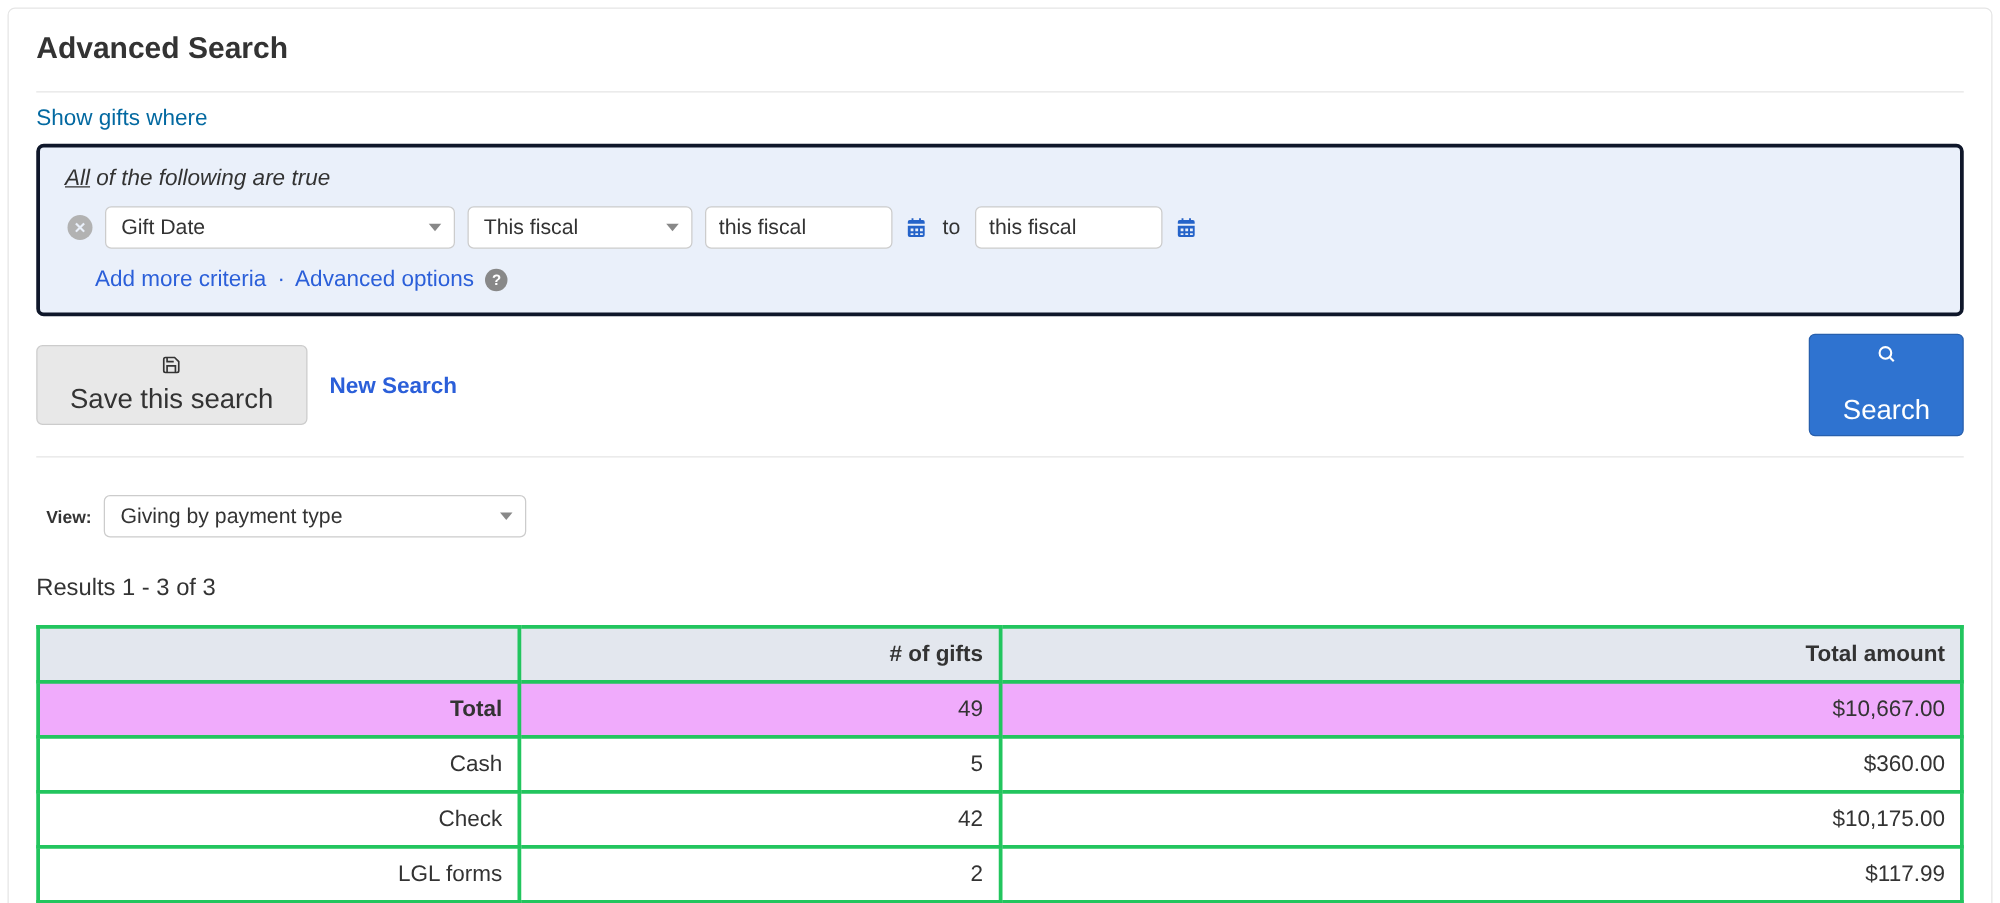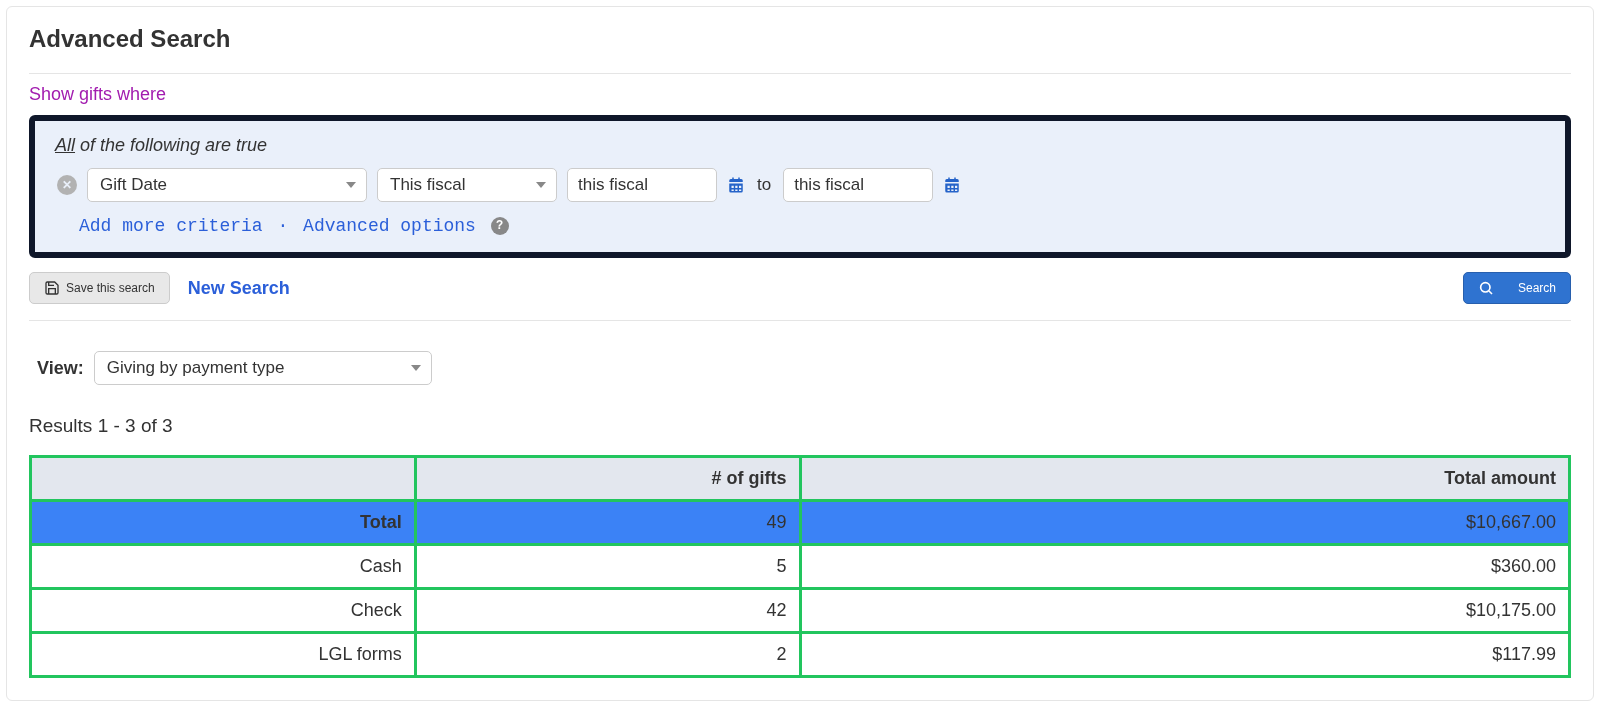--- a/index.html
+++ b/index.html
@@ -31,30 +31,30 @@
       margin-bottom: 10px;
     }
     .subtitle-row {
       display: flex;
       justify-content: space-between;
       align-items: center;
       margin-bottom: 10px;
     }
     .subtitle {
       font-size: 18px;
-      color: #a21caf;
+      color: #0369a1;
     }
     .no-saved {
       font-style: italic;
       color: #777;
       font-size: 18px;
     }
     .criteria-box {
       background: #eaf0fa;
-      border: 6px solid #0f172a;
+      border: 3px solid #0f172a;
       border-radius: 6px;
       padding: 14px 20px 16px 20px;
       margin-bottom: 14px;
     }
     .criteria-title {
       font-style: italic;
       font-size: 18px;
       margin-bottom: 12px;
     }
     .criteria-title .underline {
@@ -124,21 +124,20 @@
       flex-shrink: 0;
     }
     .cal-icon svg { width: 18px; height: 18px; }
     .to-text {
       font-size: 17px;
       padding: 0 2px;
     }
     .links-row {
       font-size: 18px;
       margin-left: 24px;
-      font-family: Liberation Mono, monospace;
     }
     .link {
       color: #2b5fd9;
       text-decoration: none;
       cursor: pointer;
     }
     .link-sep {
       color: #2b5fd9;
       margin: 0 4px;
     }
@@ -166,25 +165,26 @@
     }
     .actions-left {
       display: flex;
       align-items: center;
       gap: 18px;
     }
     .btn {
       display: inline-flex;
       align-items: center;
       gap: 6px;
-      padding: 7px 14px;
+      padding: 7px 26px;
       border-radius: 5px;
-      font-size: 12px;
+      font-size: 22px;
       cursor: pointer;
       border: 1px solid transparent;
+      flex-direction: column;
     }
     .btn-gray {
       background: #e8e8e8;
       border-color: #ccc;
       color: #333;
     }
     .btn-blue {
       background: #2f73d0;
       border-color: #275fad;
       color: #fff;
@@ -193,21 +193,21 @@
     .icon-svg { width: 16px; height: 16px; flex-shrink: 0; }
     .view-row {
       display: flex;
       align-items: center;
       gap: 10px;
       margin-bottom: 30px;
       margin-left: 8px;
     }
     .view-label {
       font-weight: 700;
-      font-size: 18px;
+      font-size: 14px;
     }
     .select.view { width: 338px; }
     .results-text {
       font-size: 19px;
       margin-bottom: 18px;
     }
     table {
       width: 100%;
       border-collapse: collapse;
       font-size: 18px;
@@ -215,21 +215,21 @@
     table th, table td {
       text-align: right;
       padding: 10px 12px;
       border: 3px solid #22c55e;
     }
     table thead th {
       background: #e3e7ee;
       font-weight: 700;
     }
     table .total-row td {
-      background: #3b82f6;
+      background: #f0abfc;
     }
     table .total-row td:first-child {
       font-weight: 700;
     }
     .col-type { width: 25%; }
     .col-count { width: 25%; }
   </style>
 </head>
 <body>
 

